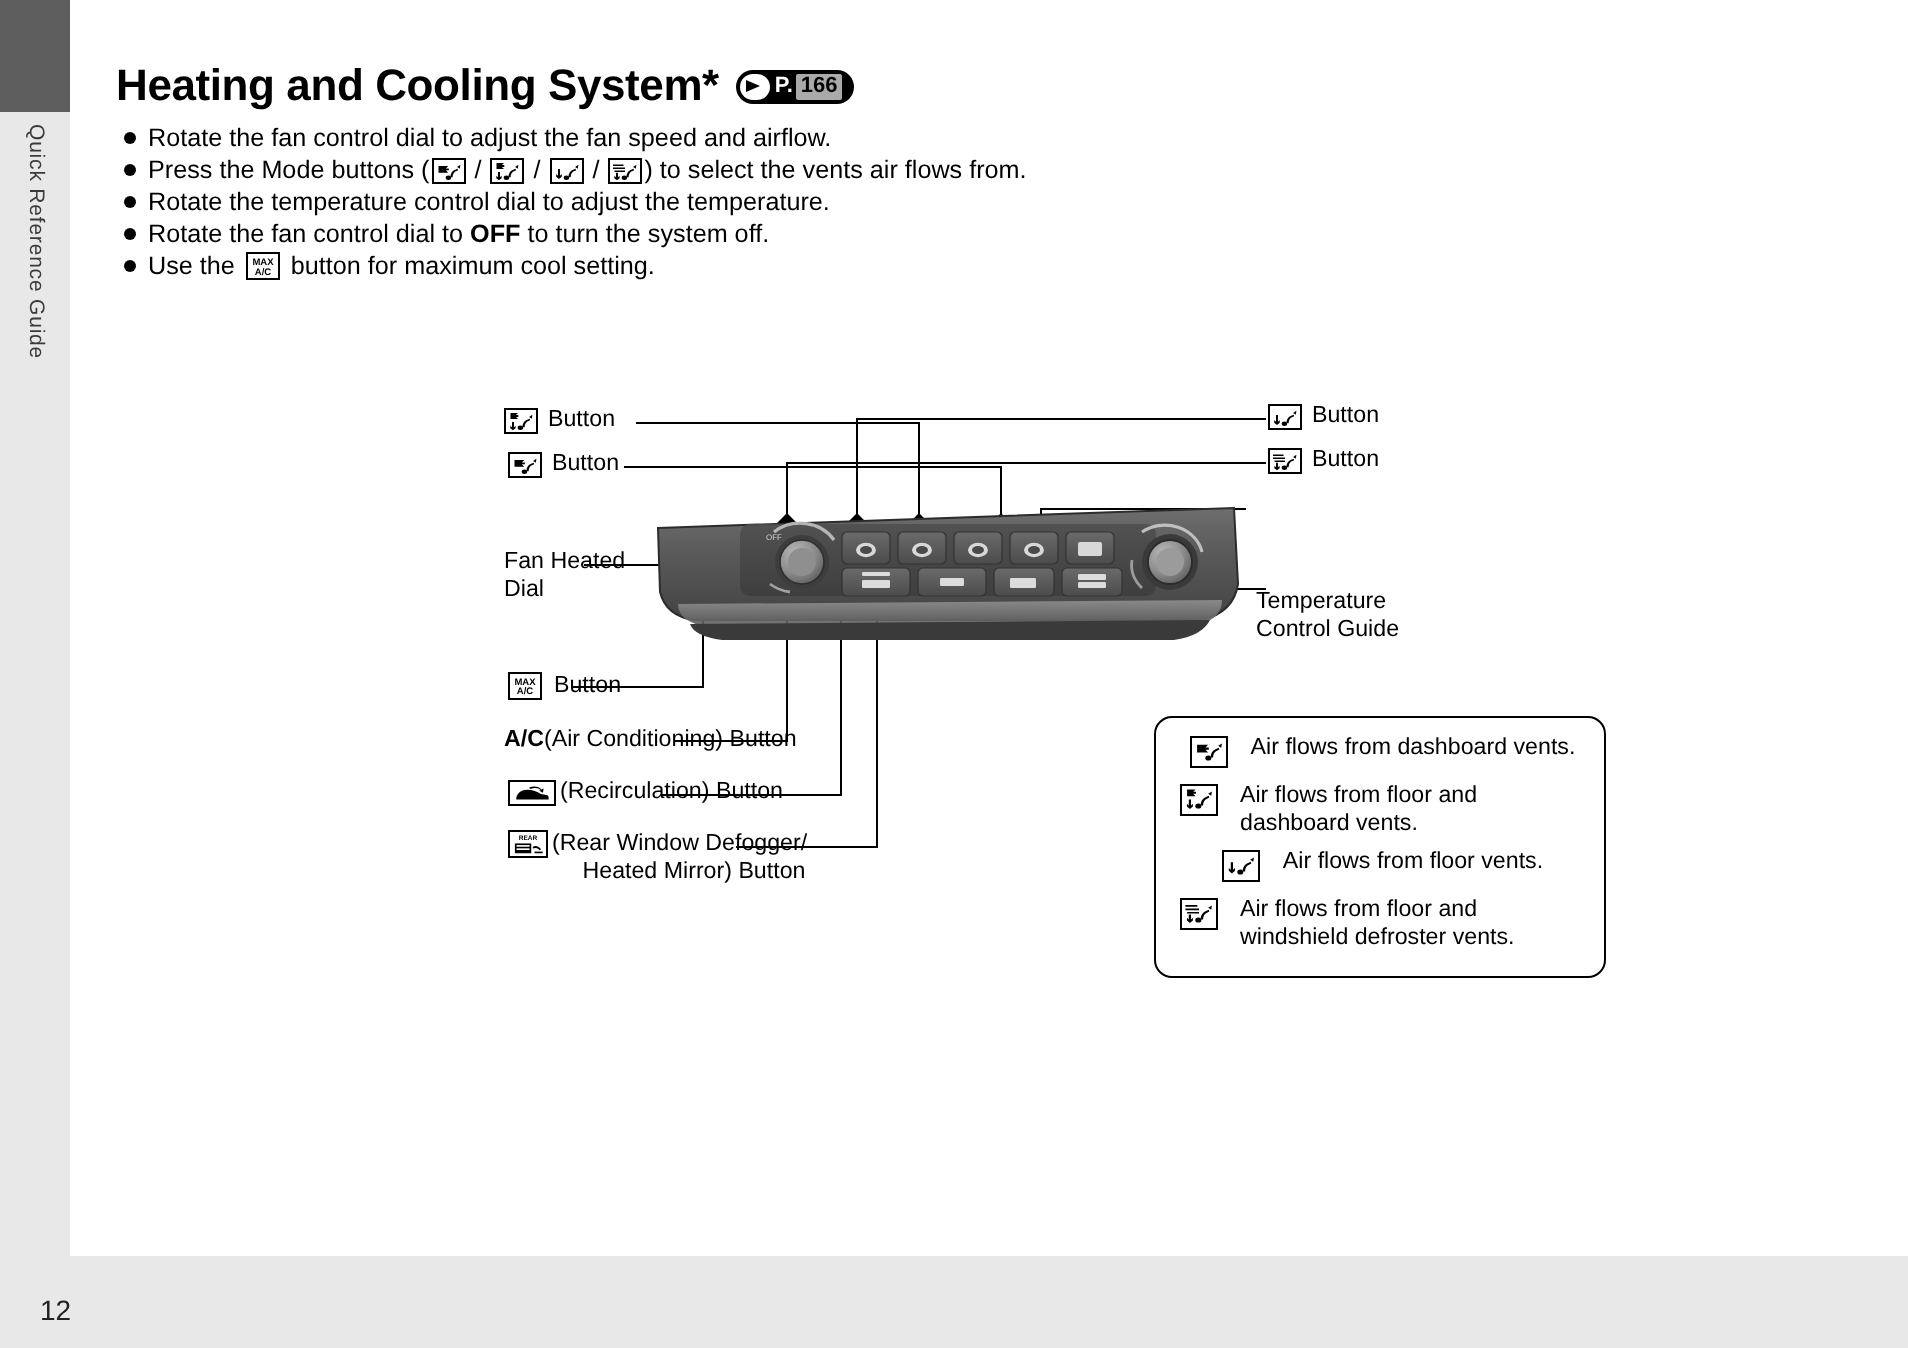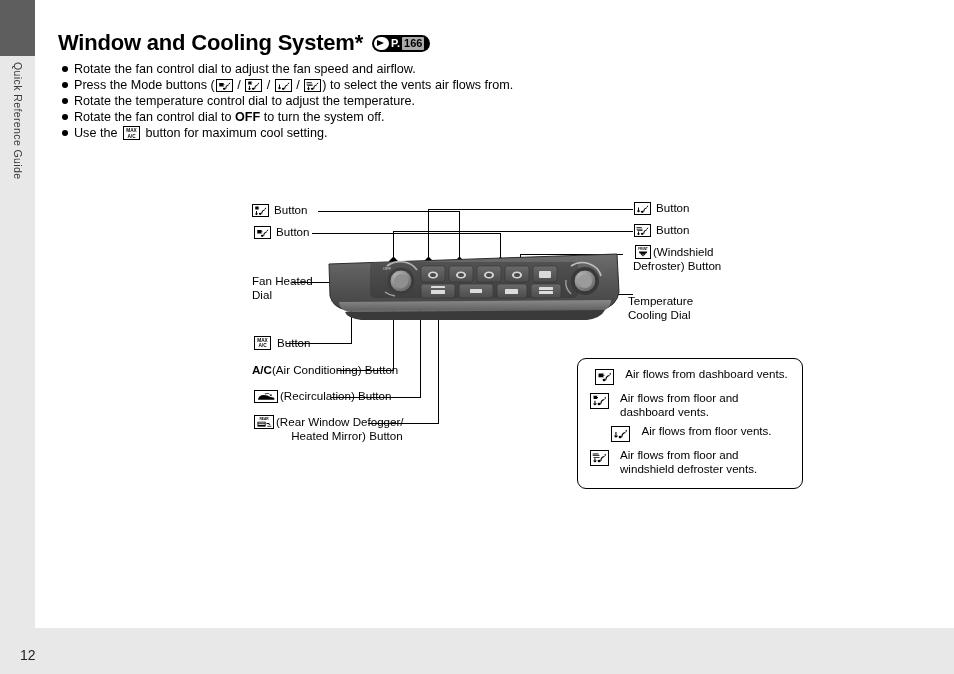--- a/index.html
+++ b/index.html
@@ -139,21 +139,21 @@
 
   <div id="footer-band"></div>
   <div id="sidebar-band"></div>
   <div id="sidebar-dark"></div>
   <div id="sidebar-label">
     <span>Quick Reference Guide</span>
   </div>
   <div id="page-number">12</div>
 
   <div id="heading-row">
-    <div id="heading-title">Window and Cooling System*</div>
+    <div id="heading-title">Heating and Cooling System*</div>
     <div class="ref-badge">
       <span class="arrow-circle"></span>
       <span class="pfx">P.</span>
       <span class="pnum">166</span>
     </div>
   </div>
 
   <div id="bullets">
       <div class="bullet-row">
         <span class="bullet-dot"></span>
@@ -488,39 +488,24 @@
             <path d="M11 11.5 c0 -3 1.5 -4.5 3.5 -5.2 l1.2 -.5 l.4 1 l-1.1 .5 c-1.6 .6 -2.6 1.8 -2.6 4.2z"></path>
             <ellipse cx="9.6" cy="11.8" rx="1.8" ry="1.5"></ellipse>
             <path d="M15.4 4.6 l2.2 -1.4 l-.4 2.6z"></path>
           </g>
             </svg>
         </span>
         <span style="margin-left:4px;">Button</span>
       </div>
     </div>
 
-    <div class="callout wrap" style="left:633px;top:75px;width:130px;">
-      <div class="row" style="align-items:center;">
-        <span class="ico ico-defrost lbl-ico">
-          <svg viewBox="0 0 18 16">
-              <g fill="#000">
-            <text x="9" y="5" font-size="3.6" text-anchor="middle" font-family="Liberation Sans, sans-serif" font-weight="bold">FRONT</text>
-            <path d="M4 7 h10 v1.6 l-5 5 l-5 -5z"></path>
-            <path d="M6 9.5 v2 M9 10 v2.4 M12 9.5 v2" stroke="#fff" stroke-width="0.8"></path>
-          </g>
-            </svg>
-        </span>
-        <span> (Windshield</span>
-      </div>
-      <div>Defroster) Button</div>
-    </div>
 
     <div class="callout wrap" style="left:628px;top:124px;width:110px;">
       <div>Temperature</div>
-      <div>Cooling Dial</div>
+      <div>Control Guide</div>
     </div>
 
   </div>
 
   <div id="legend">
     <div id="legend-inner">
         <div class="legend-row">
           <span class="lico"><span class="ico ico-vent"><svg viewBox="0 0 20 15">
                 <g fill="#000">
                   <path d="M3 4 h6.5 l-1.6 1.6 h2 v1.3 h-2 L9.5 8.5 H3z"></path>

